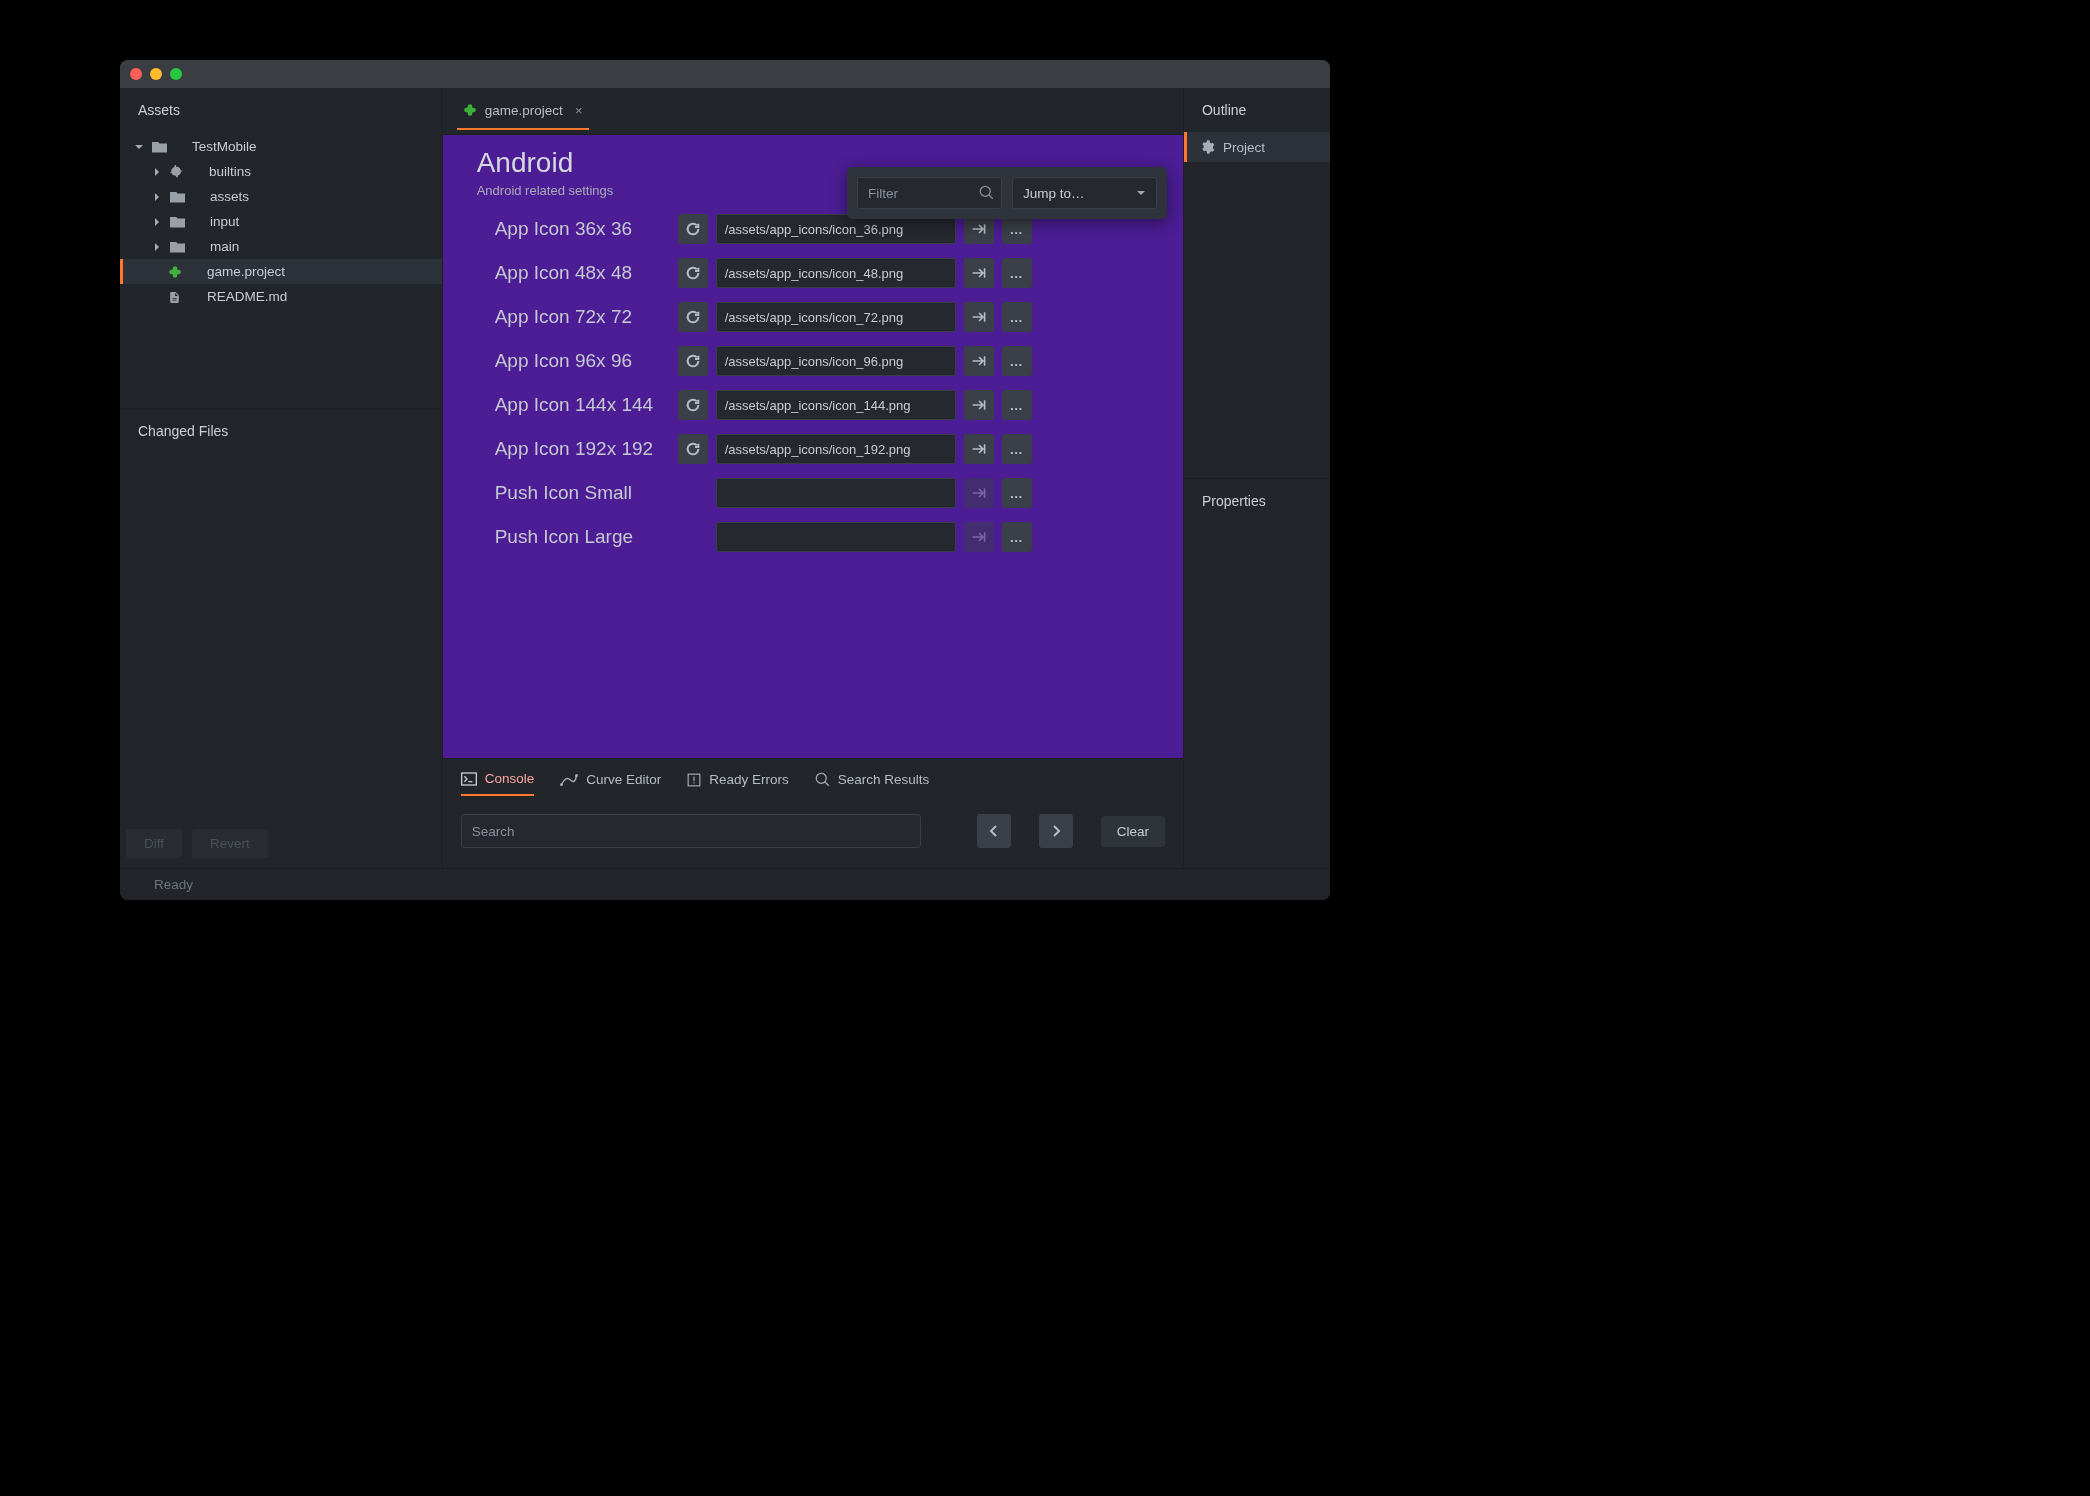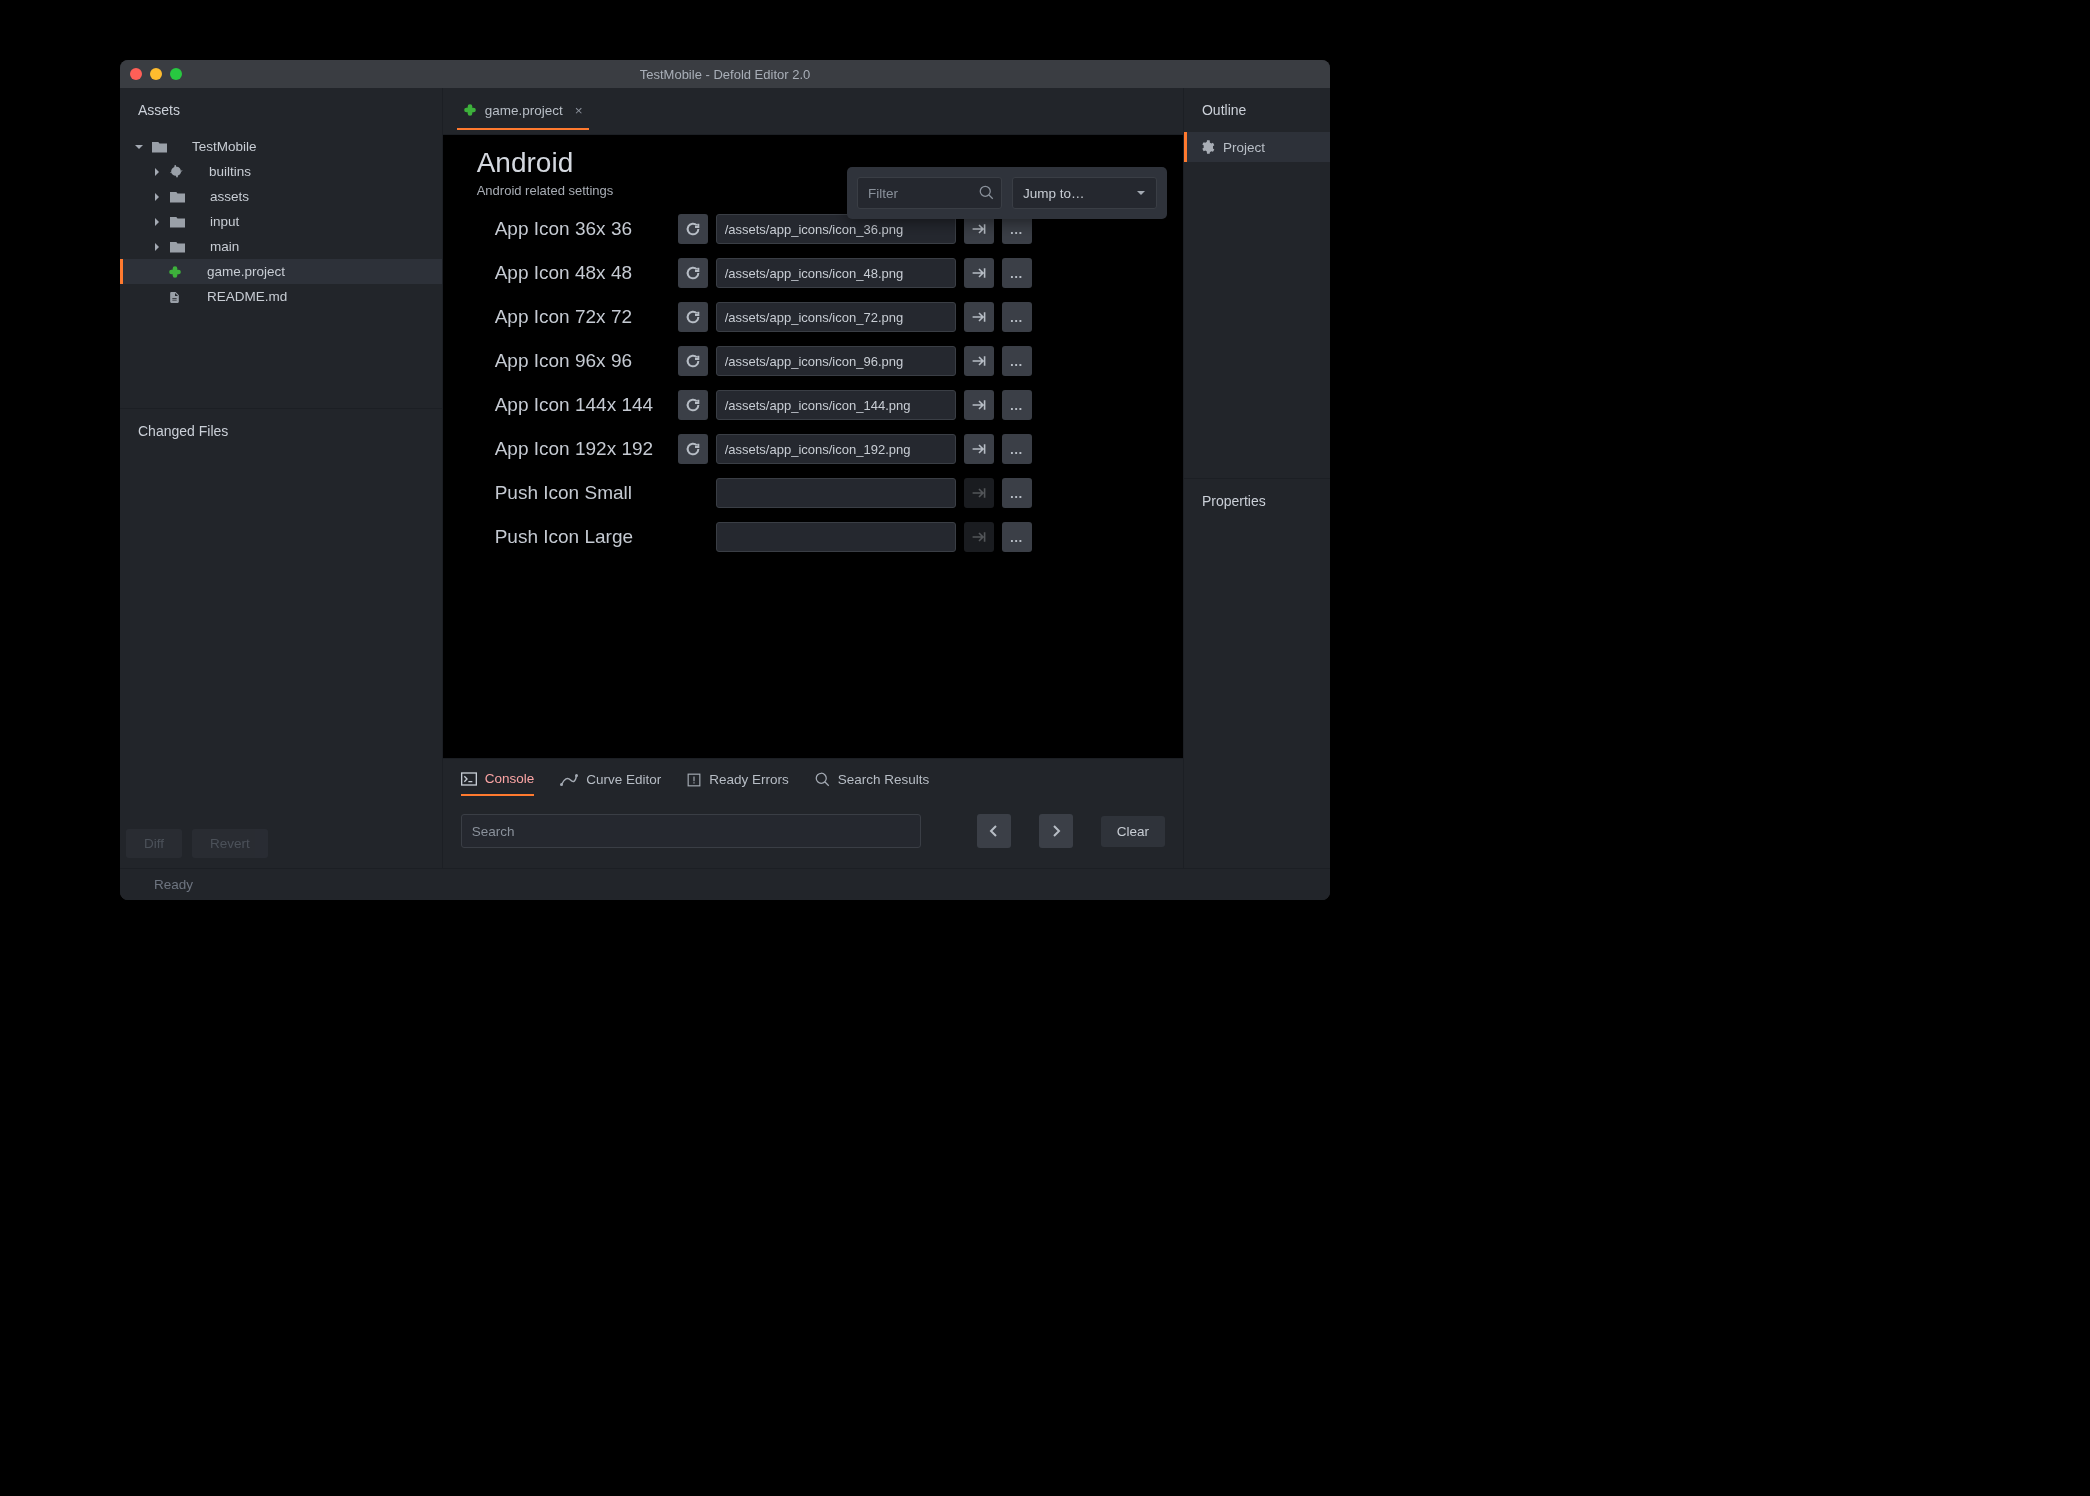--- a/index.html
+++ b/index.html
@@ -101,21 +101,21 @@
 .center-col { flex: 1; display: flex; flex-direction: column; }
 .tabs-bar {
   display: flex; align-items: center; padding: 0 14px; height: 46px;
 }
 .tab {
   display: flex; align-items: center; gap: 8px; padding: 10px 6px;
   border-bottom: 2px solid #ff7a2f;
 }
 .tab-close { margin-left: 4px; color: #8b919b; cursor: pointer; }
 .editor-area {
-  flex: 1; background: #000000; padding: 12px 20px 10px 34px;
+  flex: 1; background: #4c1d95; padding: 12px 20px 10px 34px;
   position: relative; overflow: hidden;
   border-top: 1px solid #1c1f24;
 }
 .section-h {
   font-size: 28px; font-weight: 300; color: #d4d8df;
 }
 .section-sub {
   font-size: 13px; color: #a8adb5; margin-top: 4px; margin-bottom: 16px;
 }
 .floating-tools {
@@ -195,21 +195,20 @@
 <body>
 
 <div class="window">
 
   <div class="titlebar">
     <div class="traffic-lights">
       <div class="dot red"></div>
       <div class="dot yellow"></div>
       <div class="dot green"></div>
     </div>
-    <div class="title-text">TestMobile - Defold Editor 2.0</div>
   </div>
 
   <div class="main-layout">
 
     <div class="left-col">
       <div class="assets-panel">
         <div class="panel-title">Assets</div>
         <div class="tree">
 
           <div class="tree-row indent-0">

